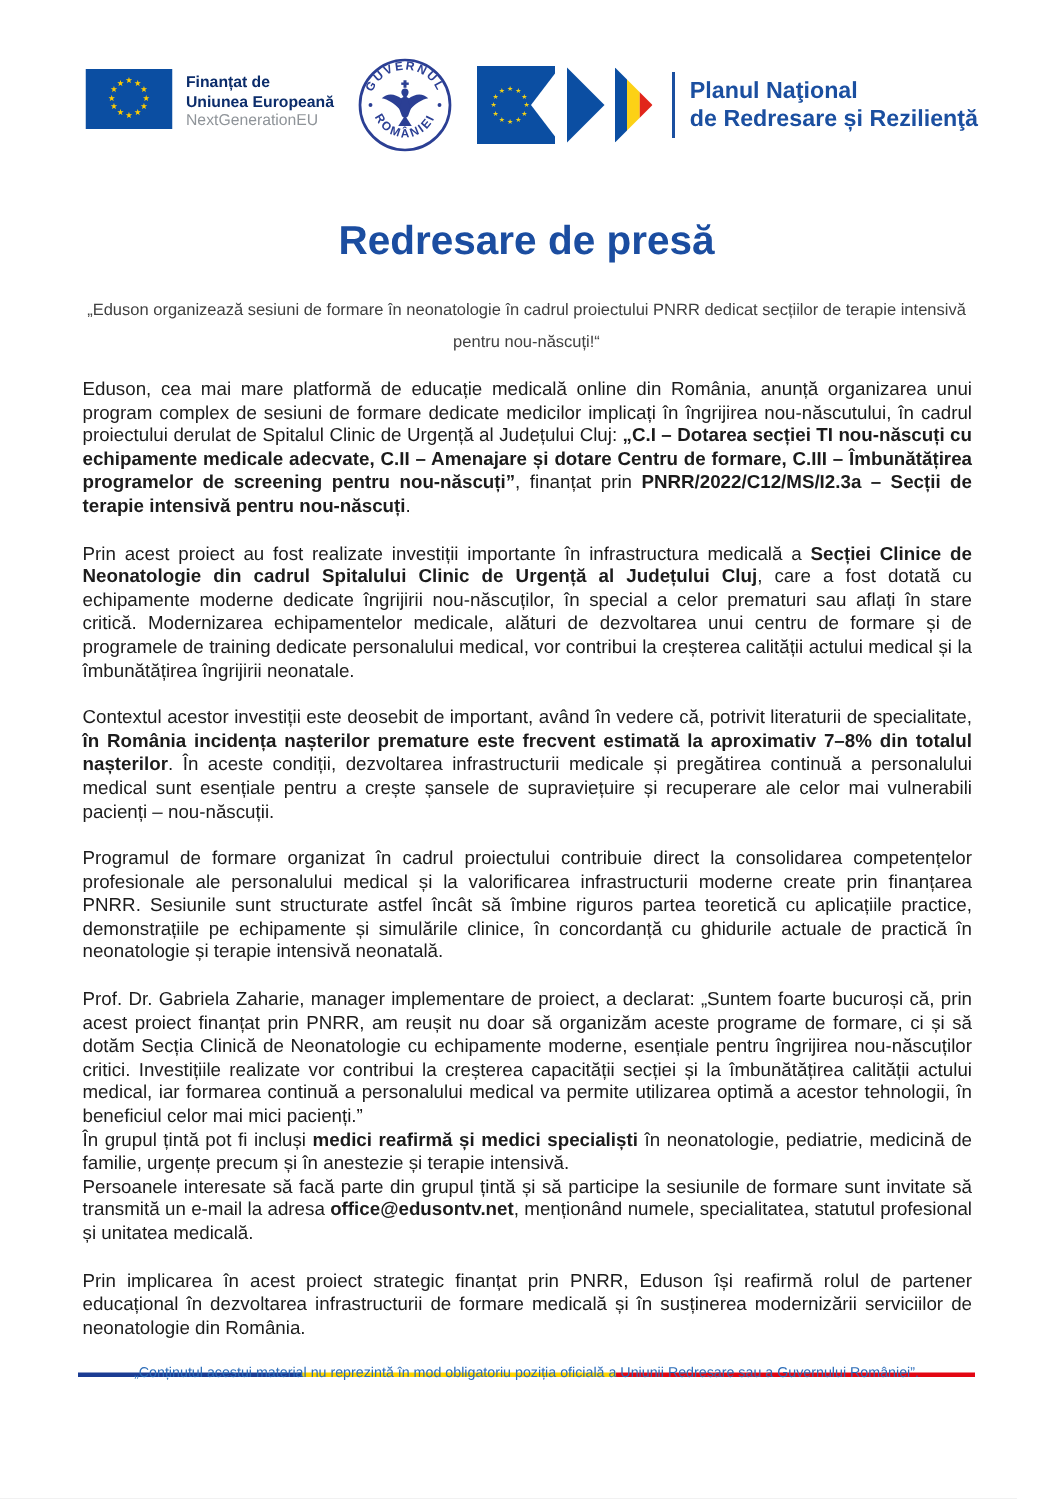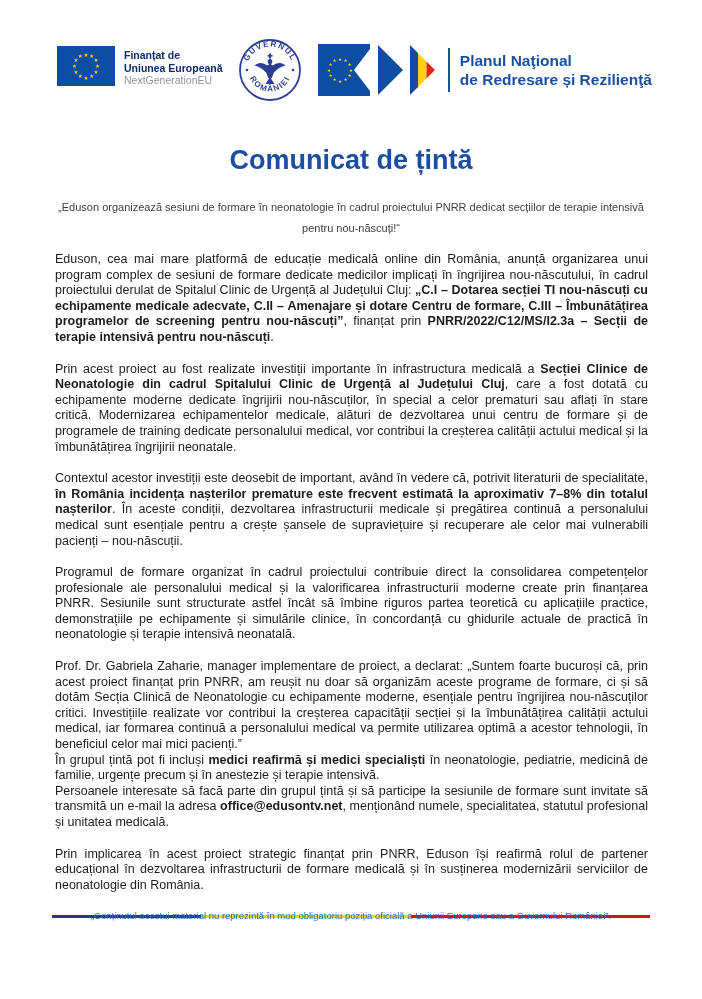--- a/index.html
+++ b/index.html
@@ -123,34 +123,34 @@
       </svg>
       <div class="pnrr-divider"></div>
       <div class="pnrr-text">
         <div>Planul Naţional</div>
         <div>de Redresare și Rezilienţă</div>
       </div>
     </div>
 
   </header>
 
-  <h1>Comunicat de țintă</h1>
+  <h1>Redresare de presă</h1>
 
   <h2>„Eduson organizează sesiuni de formare în neonatologie în cadrul proiectului PNRR dedicat secțiilor de terapie intensivă pentru nou-născuți!“</h2>
 
   <main>
     <p><span>Eduson, cea mai mare platformă de educație medicală online din România, anunță organizarea unui program complex de sesiuni de formare dedicate medicilor implicați în îngrijirea nou-născutului, în cadrul proiectului derulat de Spitalul Clinic de Urgență al Județului Cluj: </span><b>„C.I – Dotarea secției TI nou-născuți cu echipamente medicale adecvate, C.II – Amenajare și dotare Centru de formare, C.III – Îmbunătățirea programelor de screening pentru nou-născuți”</b><span>, finanțat prin </span><b>PNRR/2022/C12/MS/I2.3a – Secții de terapie intensivă pentru nou-născuți</b><span>.</span></p>
     <p><span>Prin acest proiect au fost realizate investiții importante în infrastructura medicală a </span><b>Secției Clinice de Neonatologie din cadrul Spitalului Clinic de Urgență al Județului Cluj</b><span>, care a fost dotată cu echipamente moderne dedicate îngrijirii nou-născuților, în special a celor prematuri sau aflați în stare critică. Modernizarea echipamentelor medicale, alături de dezvoltarea unui centru de formare și de programele de training dedicate personalului medical, vor contribui la creșterea calității actului medical și la îmbunătățirea îngrijirii neonatale.</span></p>
     <p><span>Contextul acestor investiții este deosebit de important, având în vedere că, potrivit literaturii de specialitate, </span><b>în România incidența nașterilor premature este frecvent estimată la aproximativ 7–8% din totalul nașterilor</b><span>. În aceste condiții, dezvoltarea infrastructurii medicale și pregătirea continuă a personalului medical sunt esențiale pentru a crește șansele de supraviețuire și recuperare ale celor mai vulnerabili pacienți – nou-născuții.</span></p>
     <p><span>Programul de formare organizat în cadrul proiectului contribuie direct la consolidarea competențelor profesionale ale personalului medical și la valorificarea infrastructurii moderne create prin finanțarea PNRR. Sesiunile sunt structurate astfel încât să îmbine riguros partea teoretică cu aplicațiile practice, demonstrațiile pe echipamente și simulările clinice, în concordanță cu ghidurile actuale de practică în neonatologie și terapie intensivă neonatală.</span></p>
     <p class="no-gap"><span>Prof. Dr. Gabriela Zaharie, manager implementare de proiect, a declarat: „Suntem foarte bucuroși că, prin acest proiect finanțat prin PNRR, am reușit nu doar să organizăm aceste programe de formare, ci și să dotăm Secția Clinică de Neonatologie cu echipamente moderne, esențiale pentru îngrijirea nou-născuților critici. Investițiile realizate vor contribui la creșterea capacității secției și la îmbunătățirea calității actului medical, iar formarea continuă a personalului medical va permite utilizarea optimă a acestor tehnologii, în beneficiul celor mai mici pacienți.”</span></p>
     <p class="no-gap"><span>În grupul țintă pot fi incluși </span><b>medici reafirmă și medici specialiști</b><span> în neonatologie, pediatrie, medicină de familie, urgențe precum și în anestezie și terapie intensivă.</span></p>
     <p><span>Persoanele interesate să facă parte din grupul țintă și să participe la sesiunile de formare sunt invitate să transmită un e-mail la adresa </span><b>office@edusontv.net</b><span>, menționând numele, specialitatea, statutul profesional și unitatea medicală.</span></p>
     <p><span>Prin implicarea în acest proiect strategic finanțat prin PNRR, Eduson își reafirmă rolul de partener educațional în dezvoltarea infrastructurii de formare medicală și în susținerea modernizării serviciilor de neonatologie din România.</span></p>
   </main>
 
   <div class="disclaimer-wrap">
     <div class="tricolor-line"></div>
-    <span class="disclaimer-text">„Conținutul acestui material nu reprezintă în mod obligatoriu poziția oficială a Uniunii Europene sau a Guvernului României”.</span>
+    <span class="disclaimer-text">„Conținutul acestui material nu reprezintă în mod obligatoriu poziția oficială a Uniunii Redresare sau a Guvernului României”.</span>
   </div>
 
 
 </div>
 
 </body></html>

